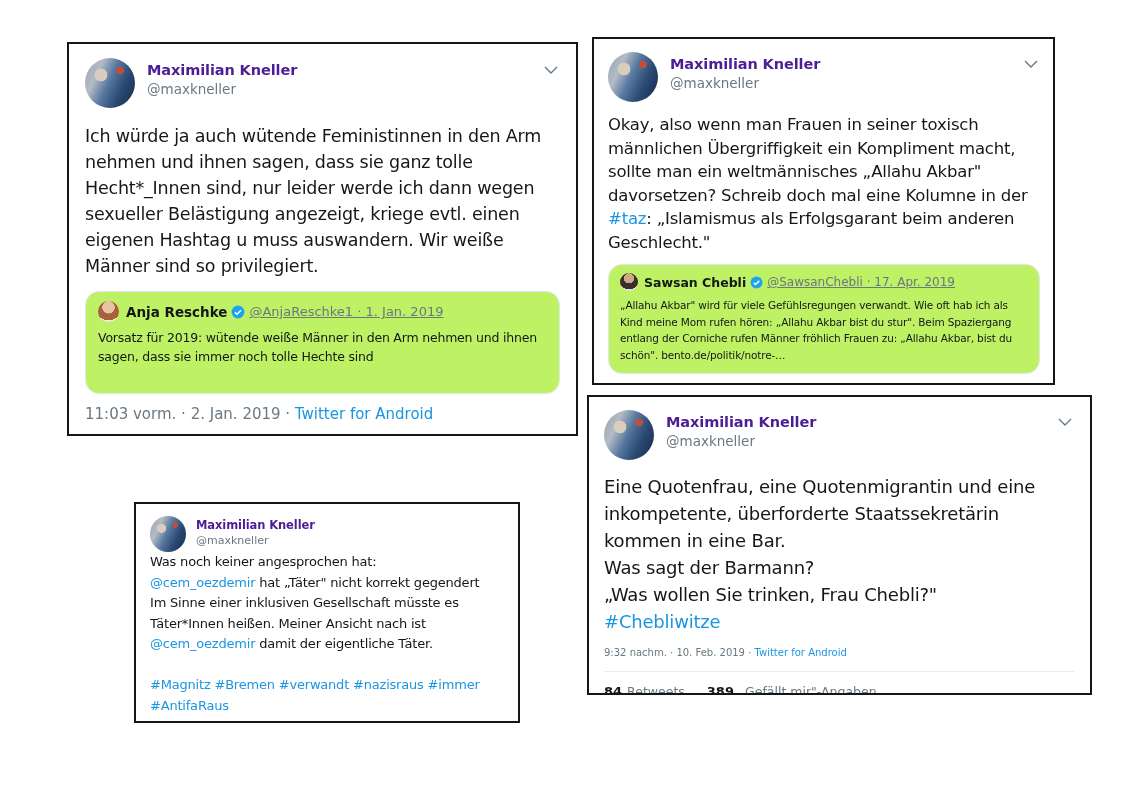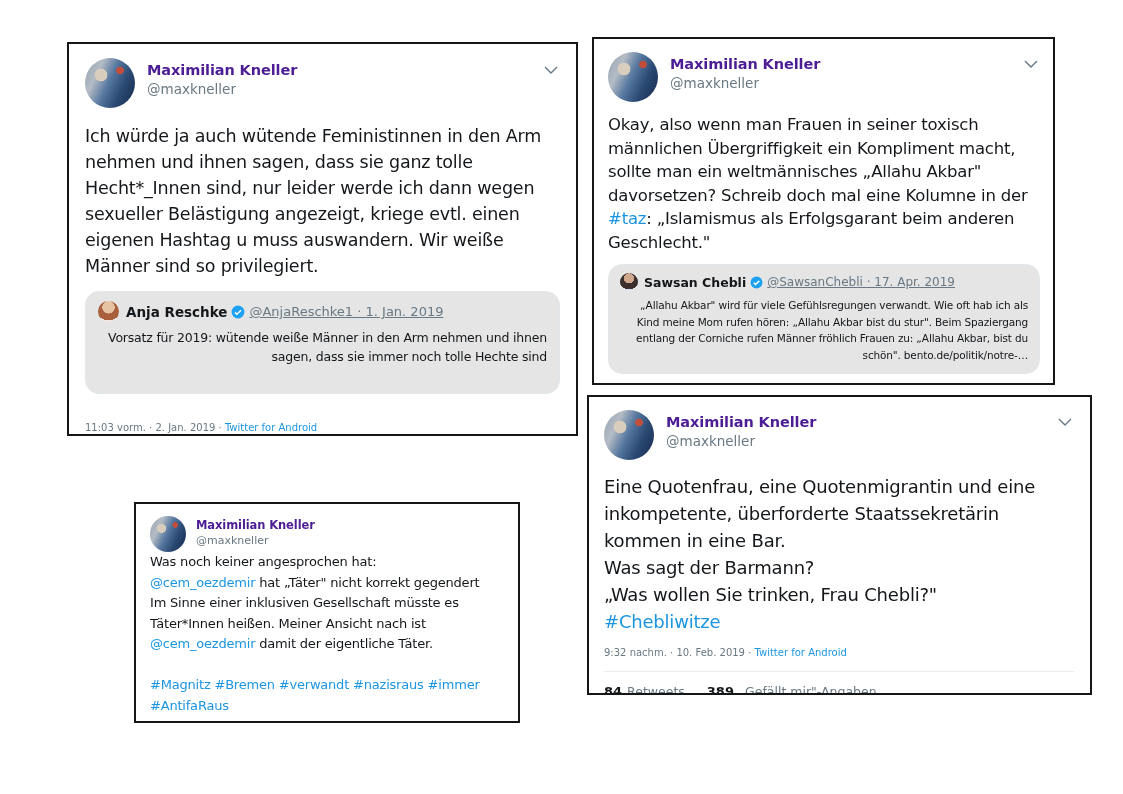--- a/index.html
+++ b/index.html
@@ -32,42 +32,42 @@
   .card3 .handle { font-size:11px; margin-top:2px; }
   .chev { position:absolute; right:2px; top:8px; }
 
   .body { white-space:pre-wrap; color:#14171a; }
   .card1 .body { margin-top:15px; font-size:17.5px; line-height:26px; letter-spacing:-0.2px; }
   .card2 .body { margin-top:11px; font-size:16.5px; line-height:23.5px; letter-spacing:-0.2px; }
   .card3 .body { font-size:13px;   line-height:20.5px; letter-spacing:-0.2px; }
   .card4 .body { margin-top:13px; font-size:18px;   line-height:27px;   letter-spacing:-0.2px; }
   .lnk { color:#1b95e0; }
 
-  .quote { border:1px solid #e1e8ed; border-radius:14px; background:#e5e5e5;text-align:right; }
+  .quote { border:1px solid #e1e8ed; border-radius:14px; background:#bef264; }
   .card1 .quote { margin-top:12px; padding:9px 12px 27px 12px; }
   .card2 .quote { margin-top:10px; padding:8px 11px 10px 11px; }
   .qhead { display:flex; align-items:center; }
   .qavatar { border-radius:50%; flex:0 0 auto;
     background: radial-gradient(circle at 50% 30%, #e6c3a1 0 34%, #a9603d 35% 72%, #efe9e2 73%); }
   .card2 .qavatar { background: radial-gradient(circle at 50% 30%, #cfa88b 0 32%, #3b2e2c 33% 70%, #dbe2ea 71%); }
   .card1 .qavatar { width:21px; height:21px; margin-right:7px; }
   .card2 .qavatar { width:18px; height:18px; margin-right:6px; }
   .qname { font-weight:bold; color:#14171a; }
   .card1 .qname { font-size:13.5px; }
   .card2 .qname { font-size:12.5px; }
   .qbadge { display:inline-flex; margin:0 4px 0 4px; }
   .qhandle { color:#697882;text-decoration:underline; }
   .card1 .qhandle { font-size:13px; }
   .card2 .qhandle { font-size:12px; }
   .qtext { color:#14171a; }
   .card1 .qtext { margin-top:6px; font-size:12.5px; line-height:19px;   letter-spacing:-0.2px; }
   .card2 .qtext { margin-top:6px; font-size:10.5px; line-height:16.5px; letter-spacing:-0.15px; }
 
   .meta { color:#697882; }
-  .card1 .meta { margin-top:28px; font-size:10px; }
+  .card1 .meta { margin-top:11px; font-size:15px; }
   .card4 .meta { margin-top:12px; font-size:10px; }
   .src { color:#1b95e0; text-decoration:none; cursor:pointer; }
 
   .divider { border-top:1px solid #e6ecf0; margin-top:13px; }
   .stats { display:flex; align-items:baseline; margin-top:12px; font-size:12.5px; color:#697882; }
   .num { font-weight:bold; color:#14171a; font-size:13px; margin-right:5px; }
   .gap { margin-left:22px; }
 </style>
 </head>
 <body>

